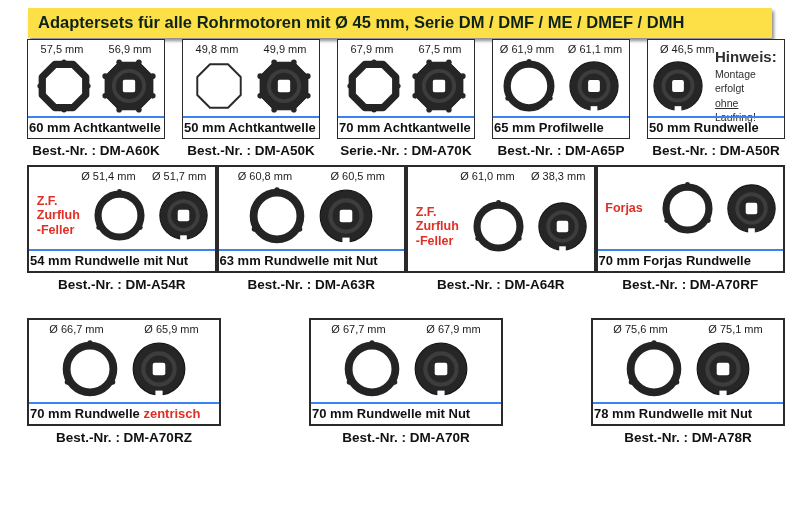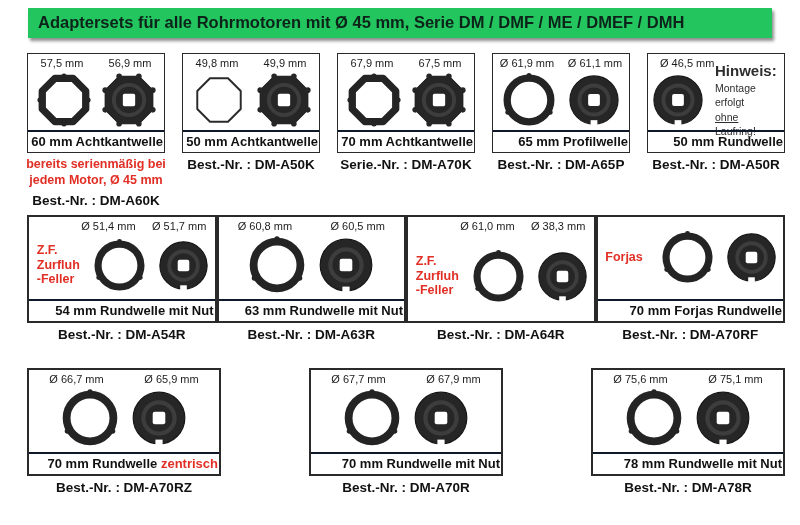--- a/index.html
+++ b/index.html
@@ -1,38 +1,38 @@
 <!DOCTYPE html>
 <html><head>
 <meta charset="utf-8">
 <style>
   html,body{margin:0;padding:0;background:#ffffff;}
   body{width:800px;height:525px;font-family:"Liberation Sans",sans-serif;color:#111;overflow:hidden;}
-  .header{margin:8px 28px 0 28px;background:#22c55e;padding:5px 10px 6px 10px;
+  .header{margin:8px 28px 0 28px;background:#fde047;padding:5px 10px 6px 10px;
           font-size:16.5px;font-weight:bold;color:#0d231a;white-space:nowrap;
           box-shadow:2px 3px 3px #8f8f8f;}
   .row{display:flex;justify-content:space-between;align-items:flex-start;margin:0 15px 0 27px;}
-  .row-a{margin-top:15px;}
+  .row-a{margin-top:1px;}
   .row-2{margin-top:7px;}
   .row-3{margin-top:26px;}
   .row-a .cell{width:138px;}
   .row-b .cell{width:194px;}
   .box{border:1px solid #2a2a2a;background:#fff;display:flex;flex-direction:column;position:relative;}
   .row-a .box{height:98px;}
   .row-b .box{height:104px;border-width:2px;}
   .dims{display:flex;justify-content:space-around;font-size:11px;color:#1c1c1c;padding-top:3px;}
   .dims.shifted{padding-left:44px;}
   .dims.single{justify-content:flex-start;padding-left:12px;}
   .imgs{flex:1;display:flex;align-items:center;justify-content:center;gap:9px;min-height:0;padding:1px 2px;}
   .adapter{width:56px;height:56px;flex:0 0 auto;}
   .row-b .adapter{width:60px;height:60px;}
   .cell-side .adapter{width:55px;height:55px;}
   .side-label{width:46px;flex:0 0 auto;color:#e12f25;font-weight:bold;font-size:12.5px;
               line-height:1.15;white-space:pre-line;padding-left:4px;}
-  .caption{border-top:2px solid #0f172a;text-align:right;font-weight:bold;font-size:13px;
+  .caption{border-top:2px solid #3b82f6;text-align:left;font-weight:bold;font-size:13px;
            padding:2px 1px 3px 1px;white-space:nowrap;}
   .red{color:#e12f25;}
   .note{color:#e12f25;font-weight:bold;font-size:12.5px;line-height:1.3;text-align:center;
         white-space:pre-line;margin:3px -6px 0 -6px;}
   .bestnr{text-align:center;font-weight:bold;font-size:13.5px;margin-top:4px;white-space:nowrap;}
   .hint{font-size:10.5px;color:#2e2e2e;line-height:1.35;width:74px;}
   .hint-title{font-weight:bold;font-size:15px;}
   .u{text-decoration:underline;}
   .defs{position:absolute;width:0;height:0;}
 </style>
@@ -92,22 +92,20 @@
       <div class="imgs">
         <svg class="adapter" viewBox="0 0 100 100">
             <use href="#oct-ring"></use>
           </svg>
         <svg class="adapter" viewBox="0 0 100 100">
             <use href="#oct-disc"></use>
           </svg>
       </div>
       <div class="caption"><span>60 mm Achtkantwelle</span></div>
     </div>
-    <div class="note">bereits serienmäßig bei
-jedem Motor, Ø 45 mm</div>
     <div class="bestnr">Best.-Nr. : DM-A60K</div>
   </div>
 
   <div class="cell">
     <div class="box">
       <div class="dims">
         <span>49,8 mm</span>
         <span>49,9 mm</span>
       </div>
       <div class="imgs">

